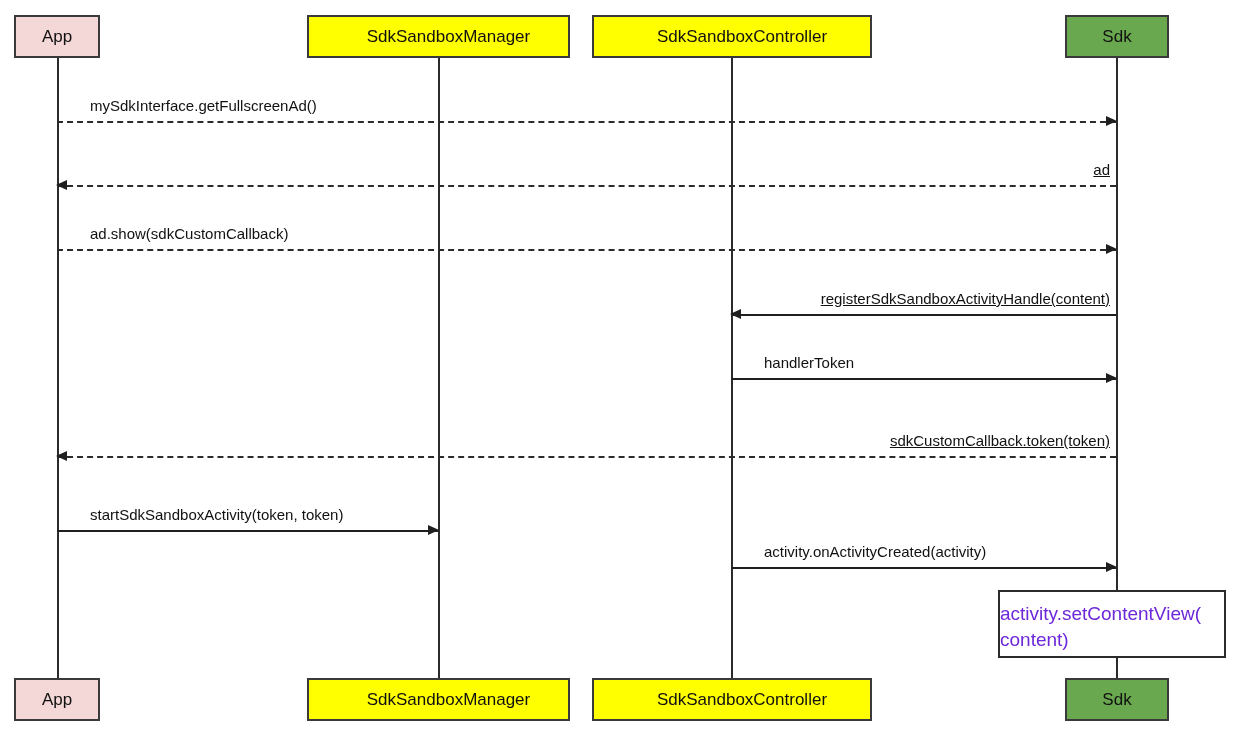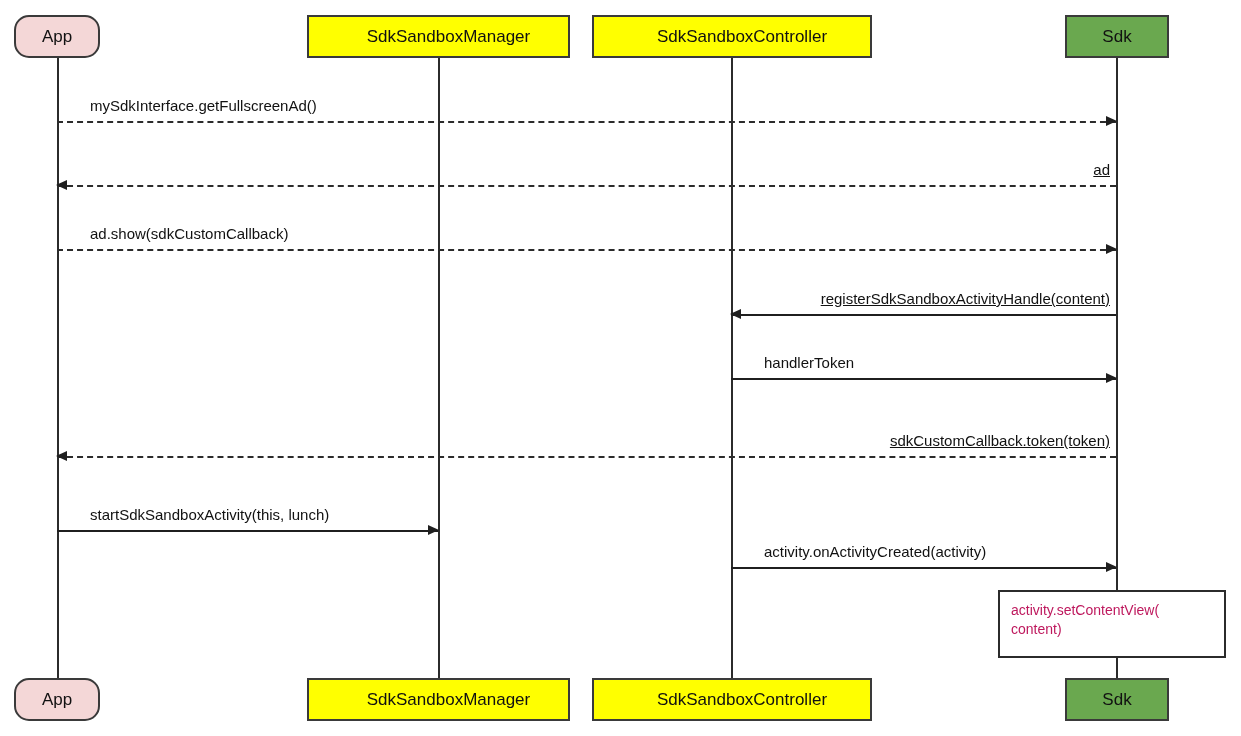--- a/index.html
+++ b/index.html
@@ -11,21 +11,21 @@
   #canvas{position:absolute;left:0;top:0;width:1241px;height:736px;}
 
   
   .participant{
     position:absolute;box-sizing:border-box;
     border:2px solid #3a3a3a;
     display:flex;align-items:center;justify-content:center;
     font-size:17px;line-height:1;
     white-space:nowrap;
   }
-  .p-app{background:#f4d7d7;border-radius:15px;}
+  .p-app{background:#f4d7d7;}
   .p-yellow{background:#ffff00;padding-left:20px;}
   .p-green{background:#6aa84f;}
 
   
   .lifeline{
     position:absolute;width:0;border-left:2px solid #2b2b2b;
   }
 
   
   .msg{position:absolute;height:0;}
@@ -55,23 +55,23 @@
     color:#111111;
     margin-left:23px;
   }
   .msg-label.lbl-left{left:10px;}
   .msg-label.lbl-right{right:6px;text-decoration:underline;}
 
   
   .note{
     position:absolute;box-sizing:border-box;
     background:#ffffff;border:2px solid #2b2b2b;
-    font-size:14px;line-height:1.35;
-    padding:9px 11px;
-    color:#be185d;
+    font-size:19px;line-height:1.35;
+    padding:9px 0;
+    color:#6d28d9;
   }
 </style>
 </head>
 <body>
 
 <div id="canvas">
 
 <div class="lifeline" style="left: 57px; top: 58px; height: 620px;"></div>
     <div class="lifeline" style="left: 438px; top: 58px; height: 620px;"></div>
     <div class="lifeline" style="left: 731px; top: 58px; height: 620px;"></div>
@@ -102,21 +102,21 @@
       <div class="msg-label lbl-left">handlerToken</div>
     </div>
     <div class="msg dashed" style="left: 57px; top: 456px; width: 1059px;">
       <div class="line"></div>
       <div class="arrowhead left"></div>
       <div class="msg-label lbl-right">sdkCustomCallback.token(token)</div>
     </div>
     <div class="msg solid" style="left: 57px; top: 530px; width: 381px;">
       <div class="line"></div>
       <div class="arrowhead right"></div>
-      <div class="msg-label lbl-left">startSdkSandboxActivity(this, lunch)</div>
+      <div class="msg-label lbl-left">startSdkSandboxActivity(token, token)</div>
     </div>
     <div class="msg solid" style="left: 731px; top: 567px; width: 385px;">
       <div class="line"></div>
       <div class="arrowhead right"></div>
       <div class="msg-label lbl-left">activity.onActivityCreated(activity)</div>
     </div>
     <div class="participant p-app" style="left: 14px; top: 15px; width: 86px; height: 43px;">
       <span>App</span>
     </div>
     <div class="participant p-app" style="left: 14px; top: 678px; width: 86px; height: 43px;">

